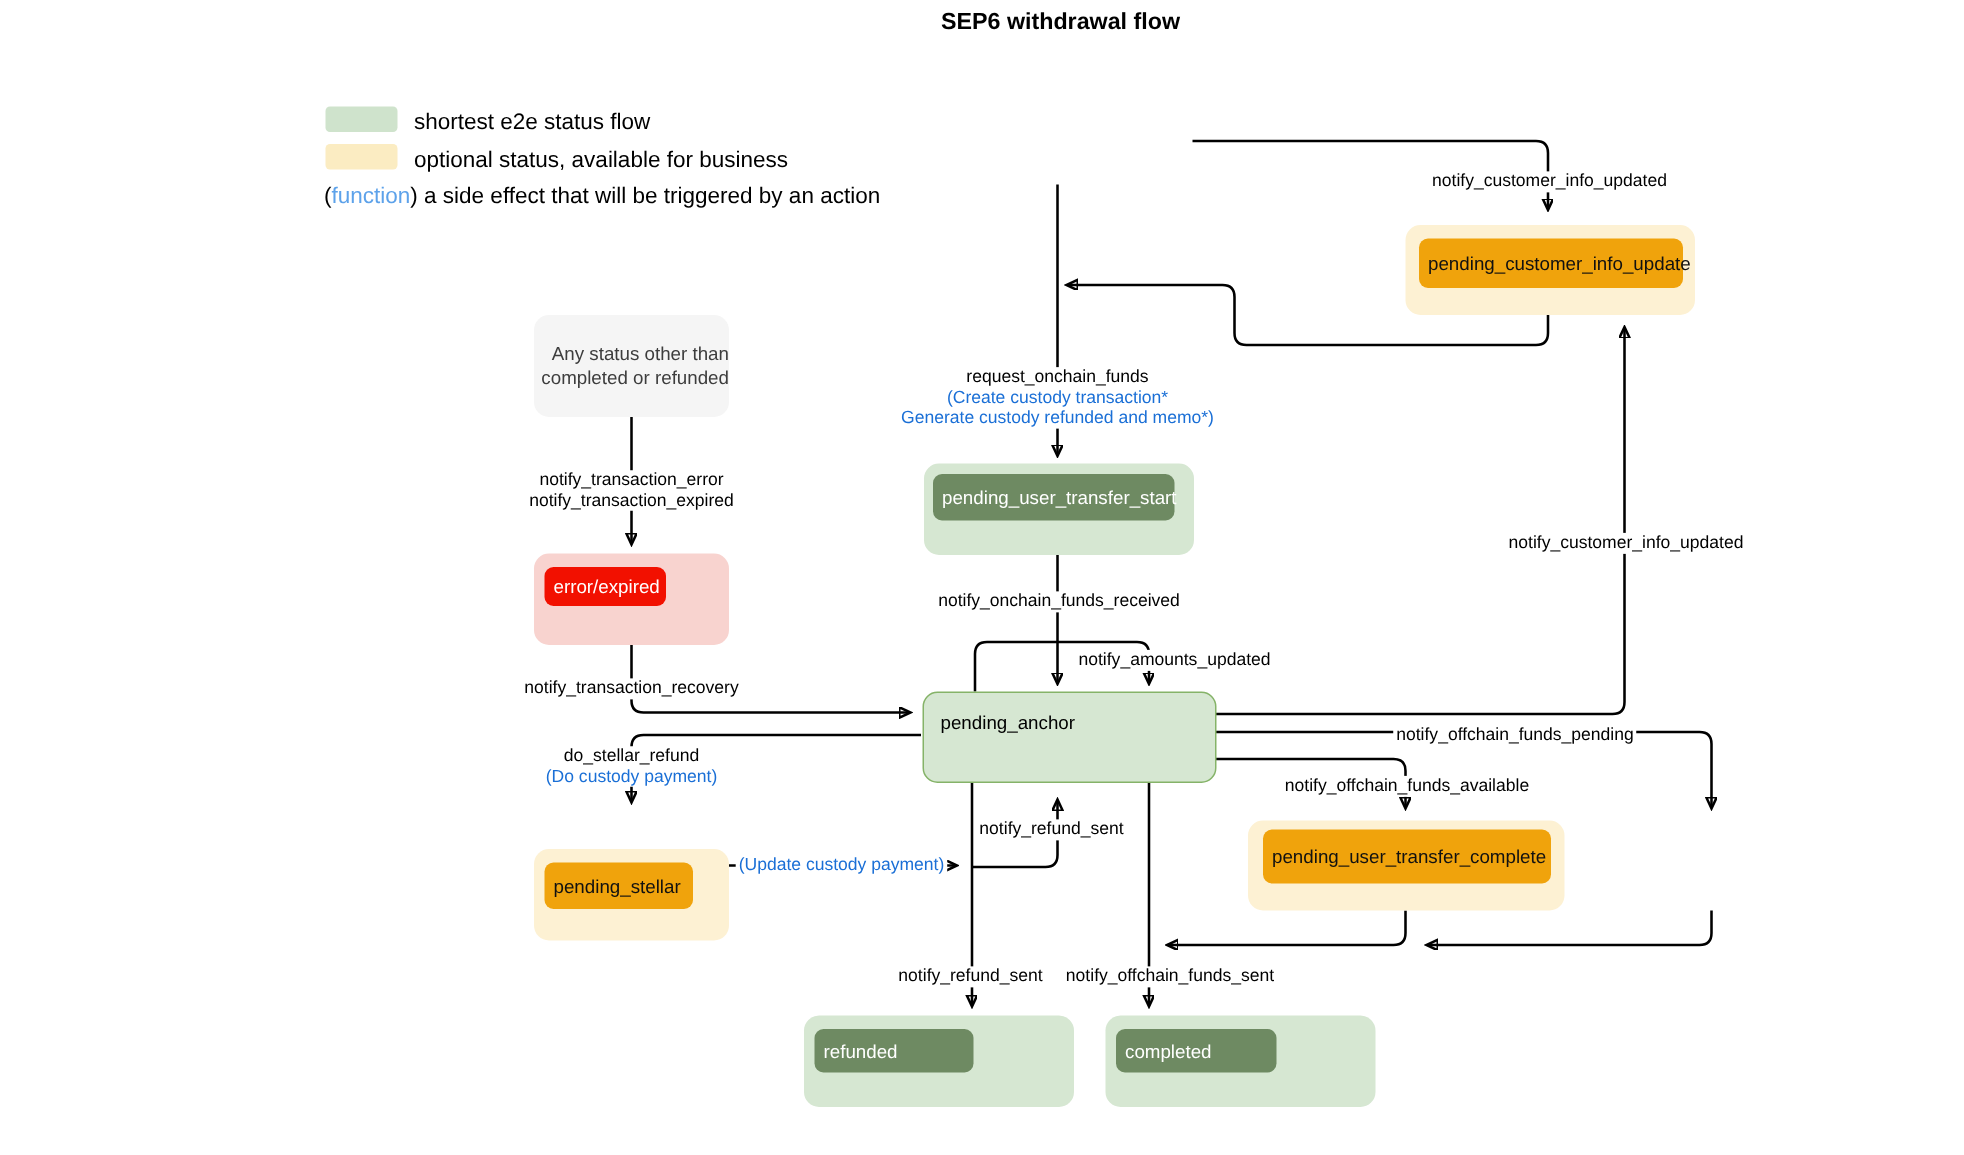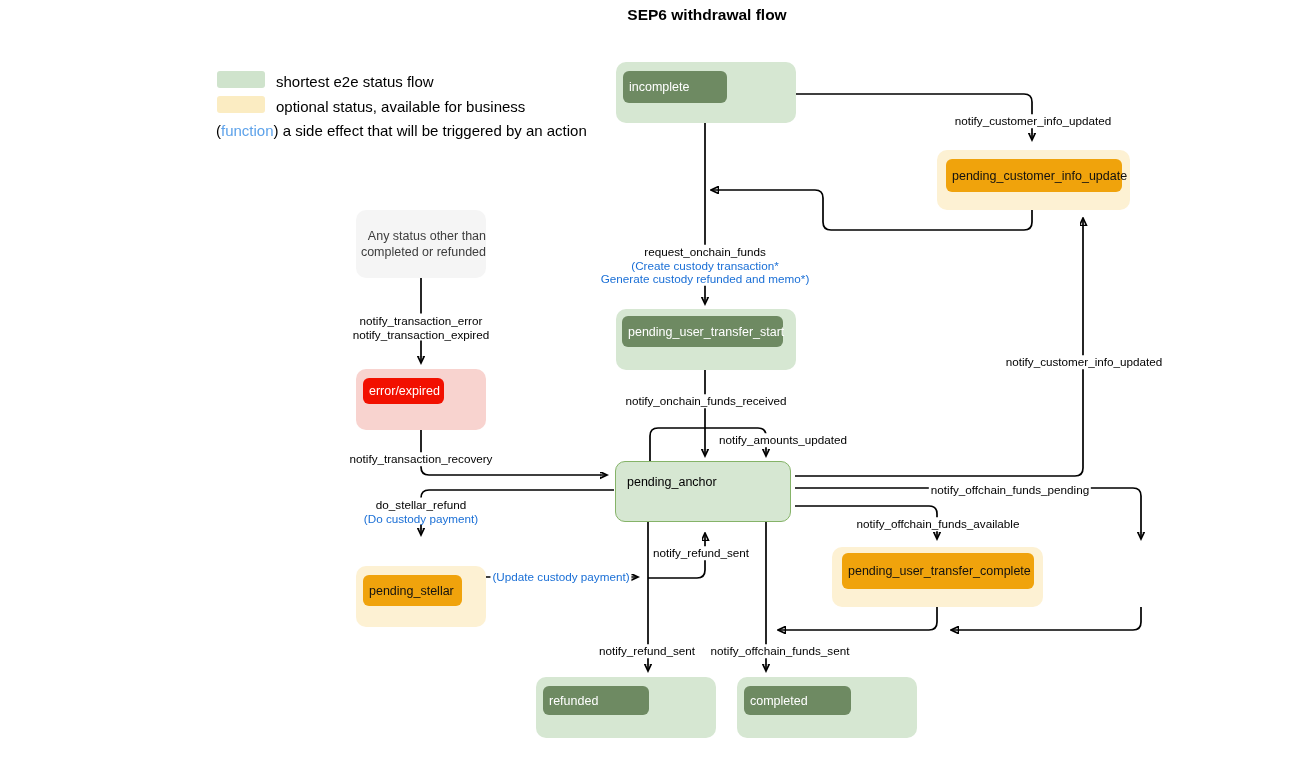--- a/index.html
+++ b/index.html
@@ -89,42 +89,39 @@
   </svg>
 
   <div class="title">SEP6 withdrawal flow</div>
 
   <div class="swatch sw-green" style="left:217px;top:71px;"></div>
   <div class="legend" style="left:276px;top:73px;">shortest e2e status flow</div>
   <div class="swatch sw-yellow" style="left:217px;top:96px;"></div>
   <div class="legend" style="left:276px;top:98px;">optional status, available for business</div>
   <div class="legend" style="left:216px;top:122px;"><span>(</span><span class="fn-word">function</span><span>)</span><span> a side effect that will be triggered by an action</span></div>
 
-  <div class="node green" style="left:616px;top:62px;width:180px;height:61px;">
-    <div class="inner" style="width:104px;height:32px;">incomplete</div>
-  </div>
 
   <div class="node yellow" style="left:937px;top:150px;width:193px;height:60px;">
     <div class="inner" style="left:9px;width:176px;height:33px;">pending_customer_info_update</div>
   </div>
 
   <div class="note" style="left:356px;top:210px;width:130px;height:68px;">
     <span>Any status other than</span>
     <span>completed or refunded</span>
   </div>
 
   <div class="node red" style="left:356px;top:369px;width:130px;height:61px;">
     <div class="inner" style="width:81px;height:26px;">error/expired</div>
   </div>
 
   <div class="node green" style="left:616px;top:309px;width:180px;height:61px;">
     <div class="inner" style="left:6px;top:7px;width:161px;height:31px;">pending_user_transfer_start</div>
   </div>
 
-  <div class="node anchor" style="left:615px;top:461px;width:176px;height:61px;">
+  <div class="node anchor" style="left:615px;top:461px;width:196px;height:61px;">
     <div class="inner" style="left:5px;top:4px;width:101px;height:31px;">pending_anchor</div>
   </div>
 
   <div class="node yellow" style="left:356px;top:546px;width:130px;height:61px;margin-top:20px;">
     <div class="inner" style="width:99px;height:31px;">pending_stellar</div>
   </div>
 
   <div class="node yellow" style="left:832px;top:547px;width:211px;height:60px;">
     <div class="inner" style="left:10px;top:6px;width:192px;height:36px;">pending_user_transfer_complete</div>
   </div>

